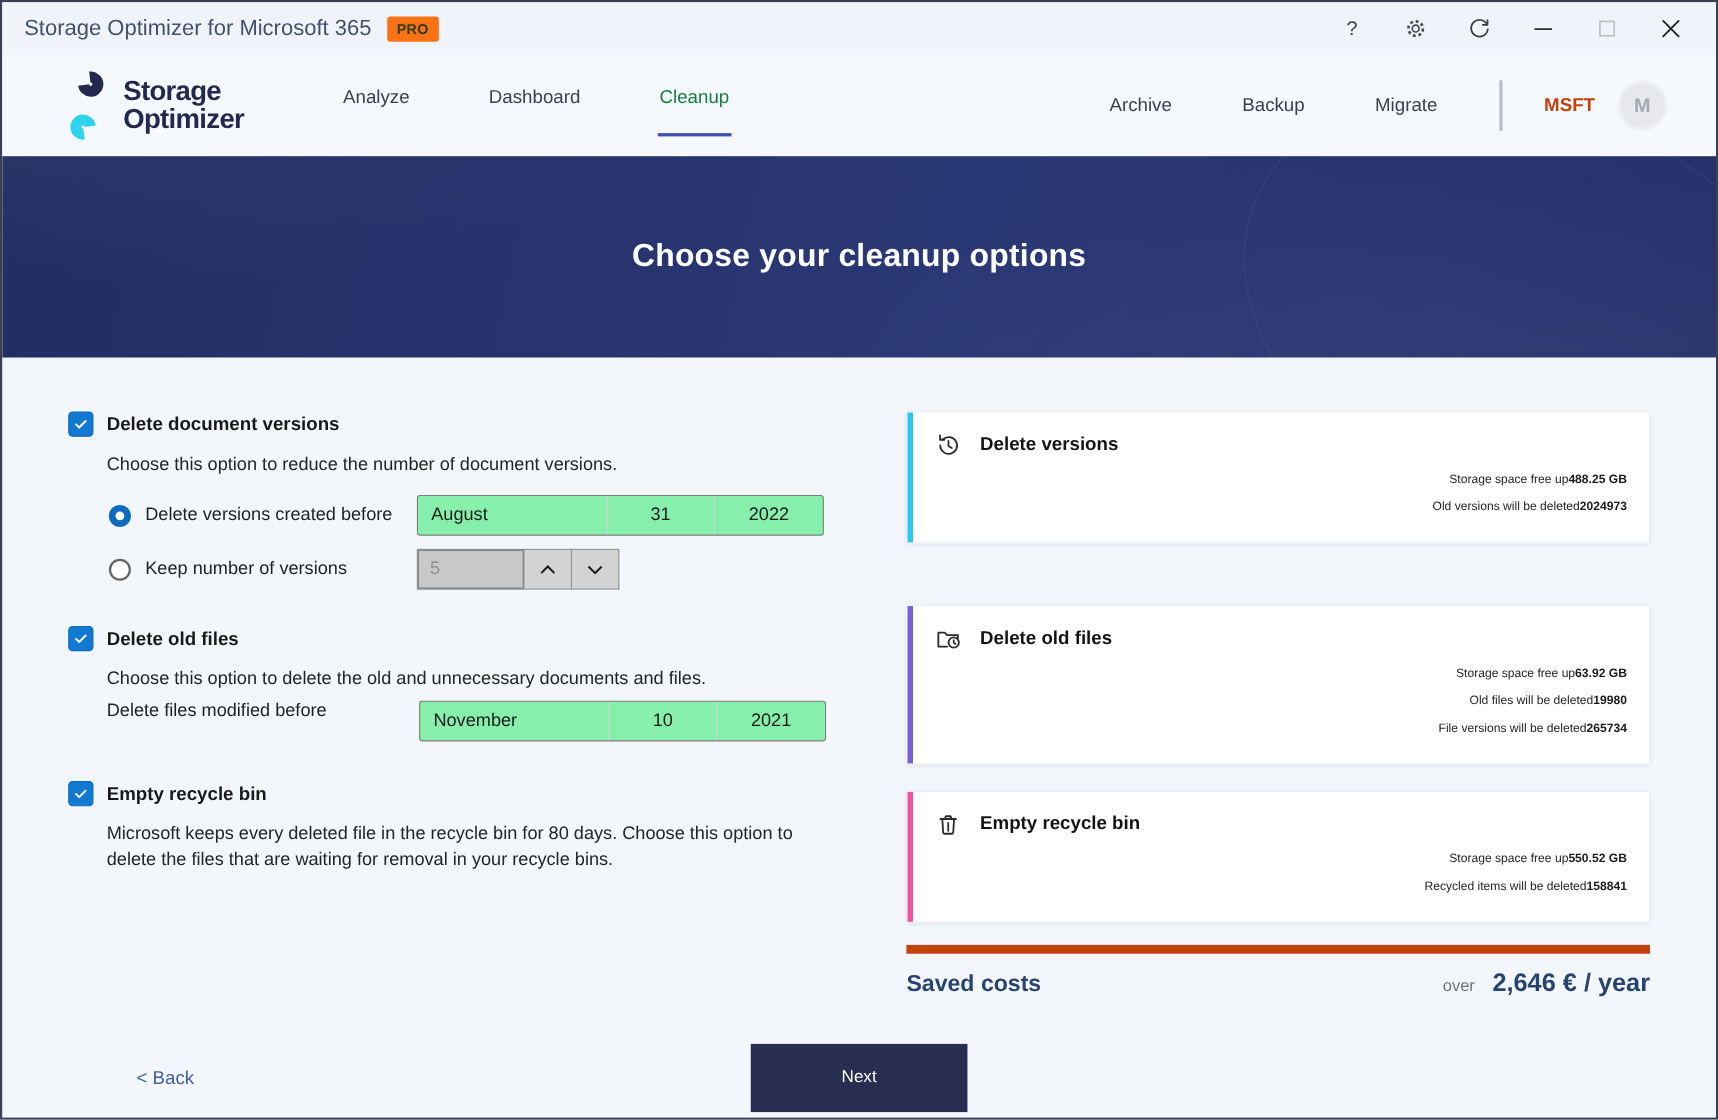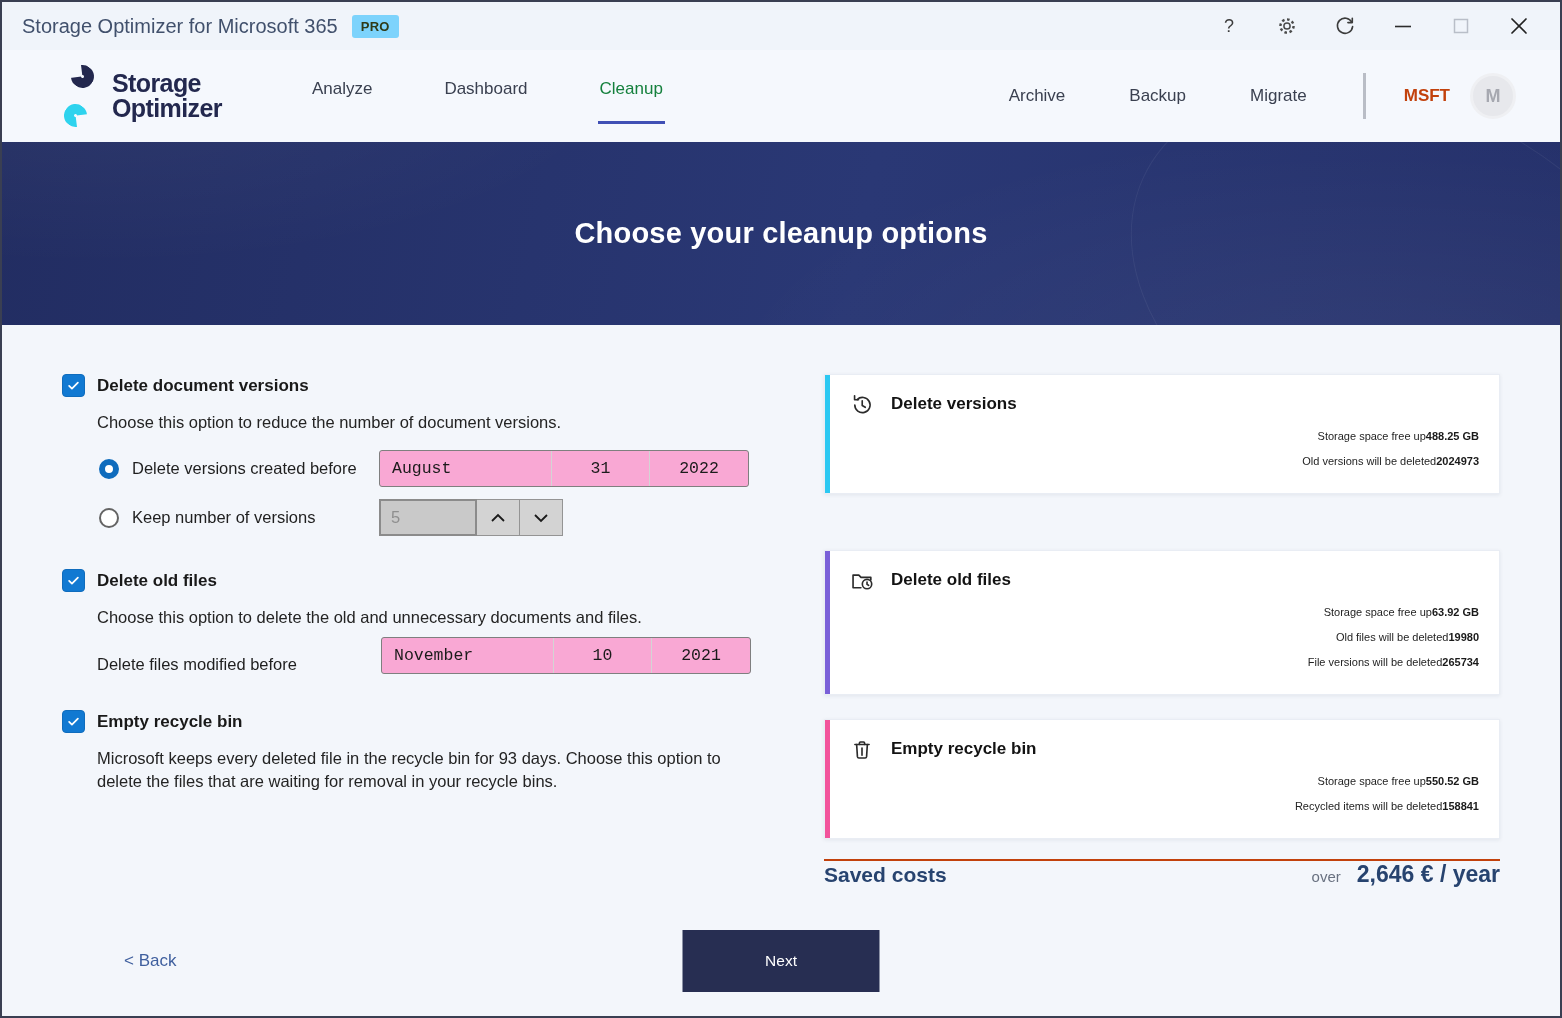--- a/index.html
+++ b/index.html
@@ -6,21 +6,21 @@
   html,body { background:#d9dde6; }
   body { font-family:"Liberation Sans", sans-serif; }
   .window {
     width:1562px; height:1018px; position:relative; overflow:hidden;
     border:2px solid #3a3f52; background:#f3f6fb;
   }
 
   
   .titlebar { height:48px; background:#f0f4fa; display:flex; align-items:center; padding:0 12px 0 20px; }
   .titlebar-title { font-size:20px; color:#41506c; }
-  .badge-pro { background:#7dd3fc; color:#2f3a17; font-weight:bold; font-size:13px;
+  .badge-pro { background:#f97316; color:#2f3a17; font-weight:bold; font-size:13px;
     padding:4px 9px; border-radius:3px; margin-left:14px; letter-spacing:.3px; }
   .titlebar-controls { margin-left:auto; display:flex; }
   .tb-btn { width:58px; height:44px; display:flex; align-items:center; justify-content:center;
     color:#3c3c3c; font-size:18px; cursor:default; }
   .tb-btn svg { display:block; }
 
   
   .header { height:92px; background:#f5f8fd; display:flex; align-items:center;
     padding:0 44px 0 60px; position:relative; }
   .logo { display:flex; align-items:center; gap:0; }
@@ -63,55 +63,55 @@
   .opt-desc.narrow { max-width:672px; }
 
   .radio-row { display:flex; align-items:center; margin:12px 0 0 37px; }
   .radio-row.first { margin-top:16px; }
   .radio { width:20px; height:20px; border-radius:50%; background:#fff; flex:none; cursor:pointer; }
   .radio.sel { border:6px solid #0f6cbd; }
   .radio.unsel { border:2px solid #646464; }
   .radio-lbl { margin-left:13px; font-size:16.5px; color:#1f1f1f; }
   .radio-row .radio-lbl { width:247px; }
 
-  .date-group { width:370px; height:37px; display:flex; background:#f9a8d4;
-    border:1px solid #7f7f7f; border-radius:3px; overflow:hidden;font-family:Liberation Mono, monospace; }
+  .date-group { width:370px; height:37px; display:flex; background:#86efac;
+    border:1px solid #7f7f7f; border-radius:3px; overflow:hidden; }
   .seg { display:flex; align-items:center; font-size:16.5px; color:#1b1b1b; }
   .seg-month { flex:0 0 172px; padding-left:12px; border-right:1px solid #d4d4d4; }
   .seg-day { flex:0 0 98px; justify-content:center; border-right:1px solid #d4d4d4; }
   .seg-year { flex:1; justify-content:center; }
 
   .spinner { display:flex; height:37px; }
   .spin-field { width:98px; background:#c9c9c9; border:2px solid #8b8b8b; color:#8f8f8f;
     font-size:16.5px; display:flex; align-items:center; padding-left:10px; }
   .spin-btn { width:43px; background:#d3d3d3; border:1px solid #949494; border-left:none;
     display:flex; align-items:center; justify-content:center; cursor:pointer; }
 
-  .date-row { display:flex; align-items:flex-end; margin:8px 0 0 35px; }
+  .date-row { display:flex; align-items:flex-start; margin:8px 0 0 35px; }
   .date-row .date-lbl { width:284px; font-size:16.5px; color:#1f1f1f; }
 
   .opt-versions { margin-bottom:33px; }
   .opt-oldfiles { margin-bottom:36px; }
 
   
   .card { background:#fff; border:1px solid #e9edf4; box-shadow:0 1px 4px rgba(25,35,70,.08);
     position:relative; padding:19px 20px 19px 66px; }
   .card::before { content:""; position:absolute; left:0; top:0; bottom:0; width:5px; }
   .card-cyan::before { background:#2bc8f2; }
   .card-purple::before { background:#7a60d8; }
   .card-pink::before { background:#f2539b; }
   .card-icon { position:absolute; left:25px; top:18px; }
   .card-title { font-weight:bold; font-size:17px; color:#131313; margin-bottom:10px; }
   .card-row { display:flex; justify-content:flex-end; font-size:11px; color:#242424; line-height:25px; }
   .card-row .val { font-weight:bold; color:#1a1a1a; }
   .card-1 { margin-bottom:56px; }
   .card-2 { margin-bottom:24px; }
   .card-3 { margin-bottom:20px; }
 
-  .saved { border-top:2px solid #c2410c; display:flex; align-items:baseline; }
+  .saved { border-top:8px solid #c2410c; padding-top:13px; display:flex; align-items:baseline; }
   .saved-label { font-size:21px; font-weight:bold; color:#27436f; }
   .saved-right { margin-left:auto; display:flex; align-items:baseline; gap:16px; }
   .saved-over { font-size:15px; color:#697180; }
   .saved-value { font-size:23px; font-weight:bold; color:#27436f; }
 
   
   .footer { position:relative; margin-top:42px; height:62px; padding:0 60px; display:flex; align-items:center; }
   .back-link { margin-left:62px; font-size:17px; color:#3f5f9e; cursor:pointer; }
   .next-btn { position:absolute; left:50%; transform:translateX(-50%); width:197px; height:62px;
     background:#272e52; color:#fff; font-size:15.5px; border:none; display:flex;
@@ -253,21 +253,21 @@
 
       <div class="opt-recycle">
         <div class="opt-head">
           <div class="checkbox">
             <svg width="15" height="15" viewBox="0 0 24 24">
                 <path d="M5 12.5l4.5 4.5L19 7.5" stroke="#fff" stroke-width="2.8" fill="none" stroke-linecap="round" stroke-linejoin="round"></path>
               </svg>
           </div>
           <span class="opt-label">Empty recycle bin</span>
         </div>
-        <div class="opt-desc narrow">Microsoft keeps every deleted file in the recycle bin for 93 days. Choose this option to delete the files that are waiting for removal in your recycle bins.</div>
+        <div class="opt-desc narrow">Microsoft keeps every deleted file in the recycle bin for 80 days. Choose this option to delete the files that are waiting for removal in your recycle bins.</div>
       </div>
 
     </div>
 
     <div class="col-right">
 
       <div class="card card-cyan card-1">
         <span class="card-icon">
           <svg width="24" height="24" viewBox="0 0 22 22" fill="none" stroke="#2b2b2b" stroke-width="1.5" stroke-linecap="round" stroke-linejoin="round">
             <path d="M4.4 11a 7 7 0 1 0 2.1-5"></path>

